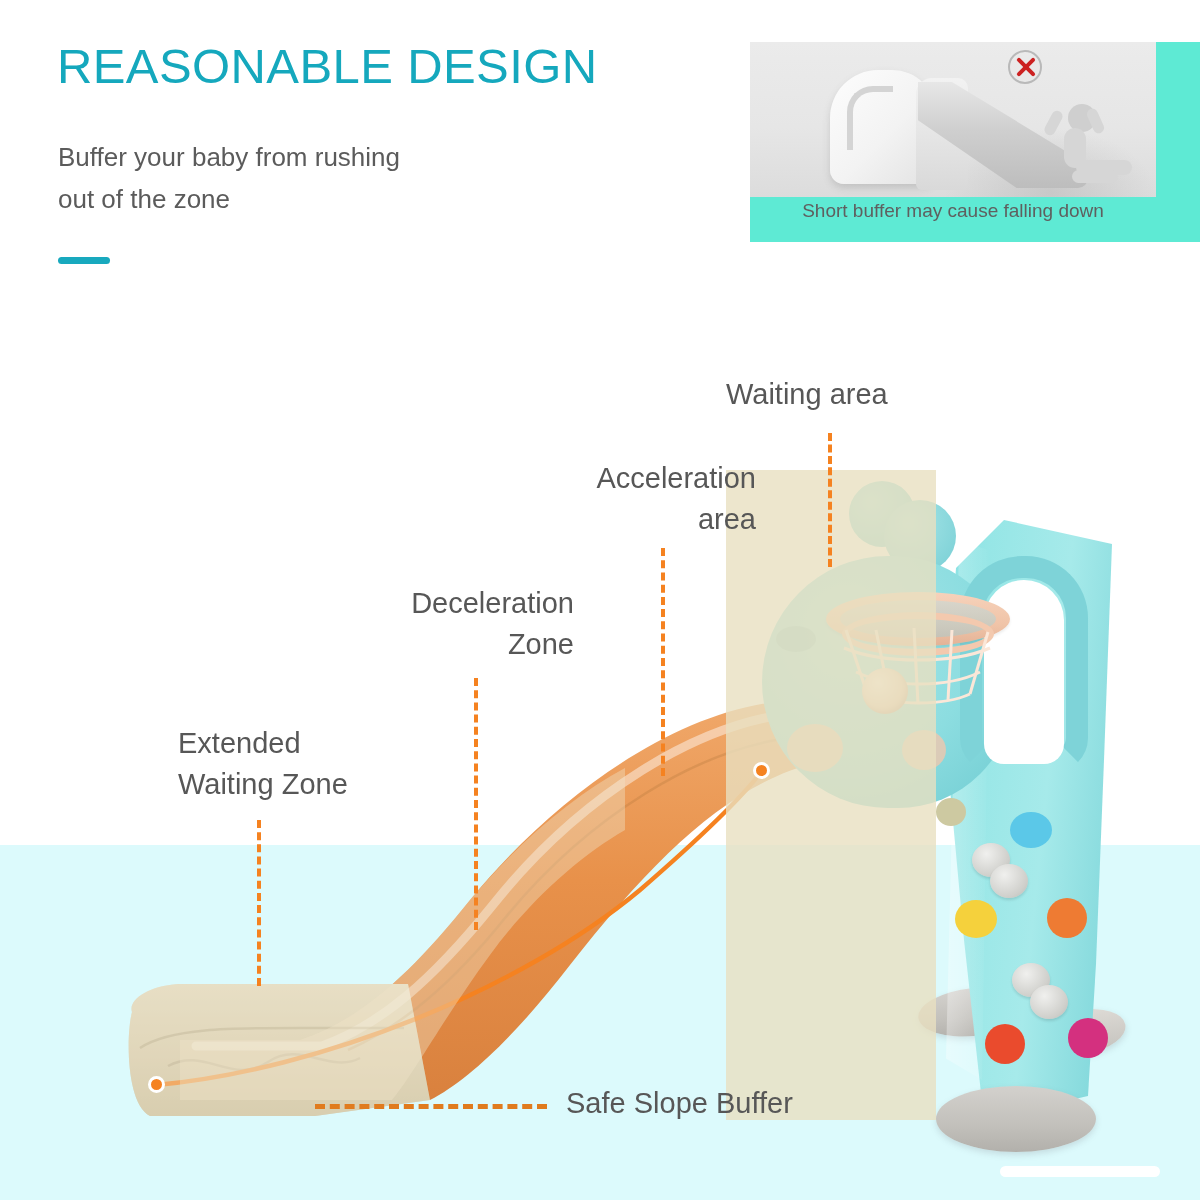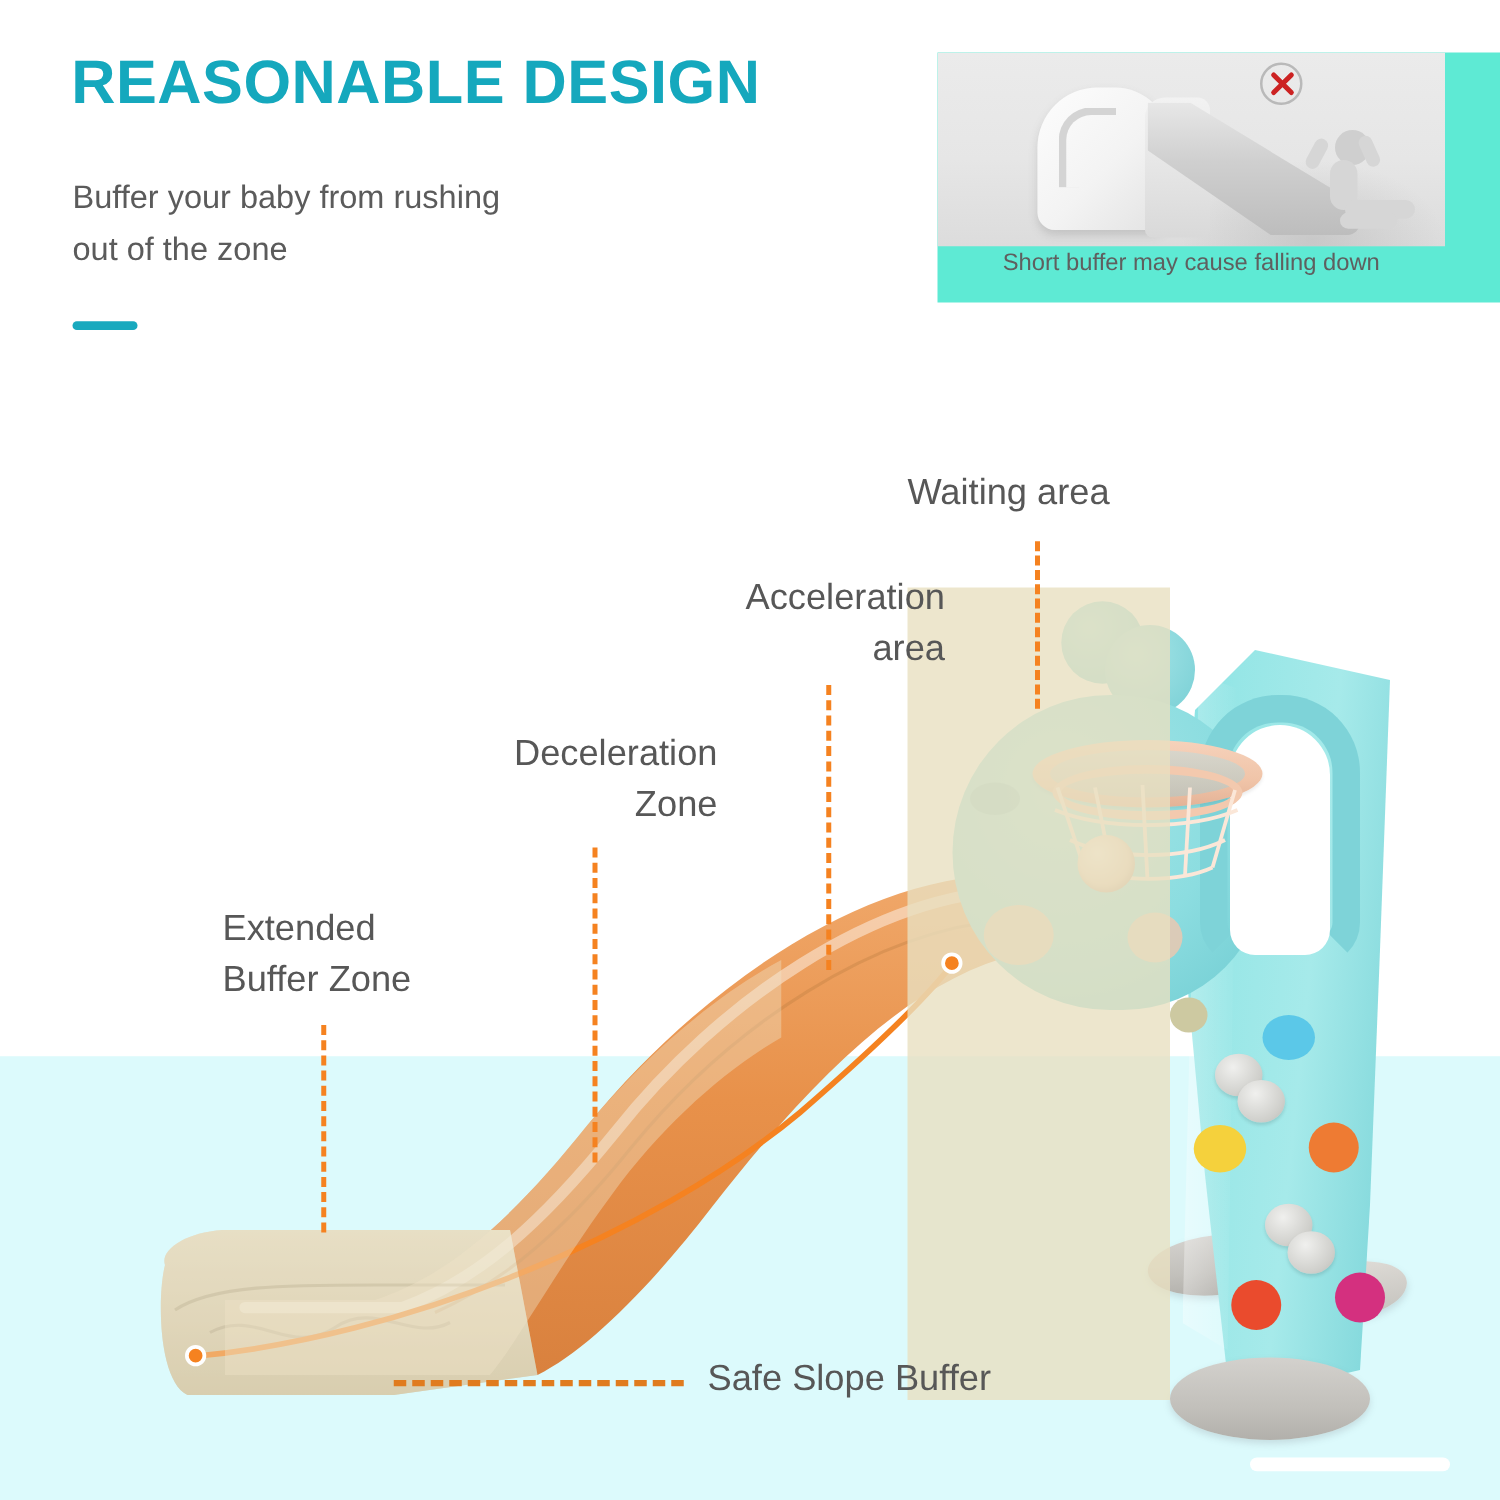--- a/index.html
+++ b/index.html
@@ -11,21 +11,21 @@
     overflow:hidden;
   }
   
   #stage{ position:absolute; inset:0; }
   .bg-top{ position:absolute; left:0; top:0; width:1200px; height:845px; background:#ffffff; }
   .bg-bottom{ position:absolute; left:0; top:845px; width:1200px; height:355px; background:#dcfafc; }
 
   
   .headline{
     position:absolute; left:57px; top:38px;
-    font-size:49px; font-weight:bold; letter-spacing:.4px;
+    font-size:49px; font-weight:normal; letter-spacing:.4px;
     color:#15a8bd; white-space:nowrap;
   }
   .subline{
     position:absolute; left:58px; top:136px;
     font-size:26px; line-height:1.62; color:#5b5b5b; font-weight:400;
   }
   .accent-bar{
     position:absolute; left:58px; top:257px;
     width:52px; height:7px; border-radius:4px; background:#18a9be;
   }
@@ -380,18 +380,18 @@
 
   <div class="dot dot-low"></div>
   <div class="dot dot-high"></div>
 
   <div class="label lbl-waiting">Waiting area</div>
   <div class="label lbl-accel">Acceleration
 area</div>
   <div class="label lbl-decel">Deceleration
 Zone</div>
   <div class="label lbl-extended">Extended
-Buffer Zone</div>
+Waiting Zone</div>
   <div class="label lbl-safeslope">Safe Slope Buffer</div>
 
   <div class="pill"></div>
 
 </div>
 
 </body></html>

